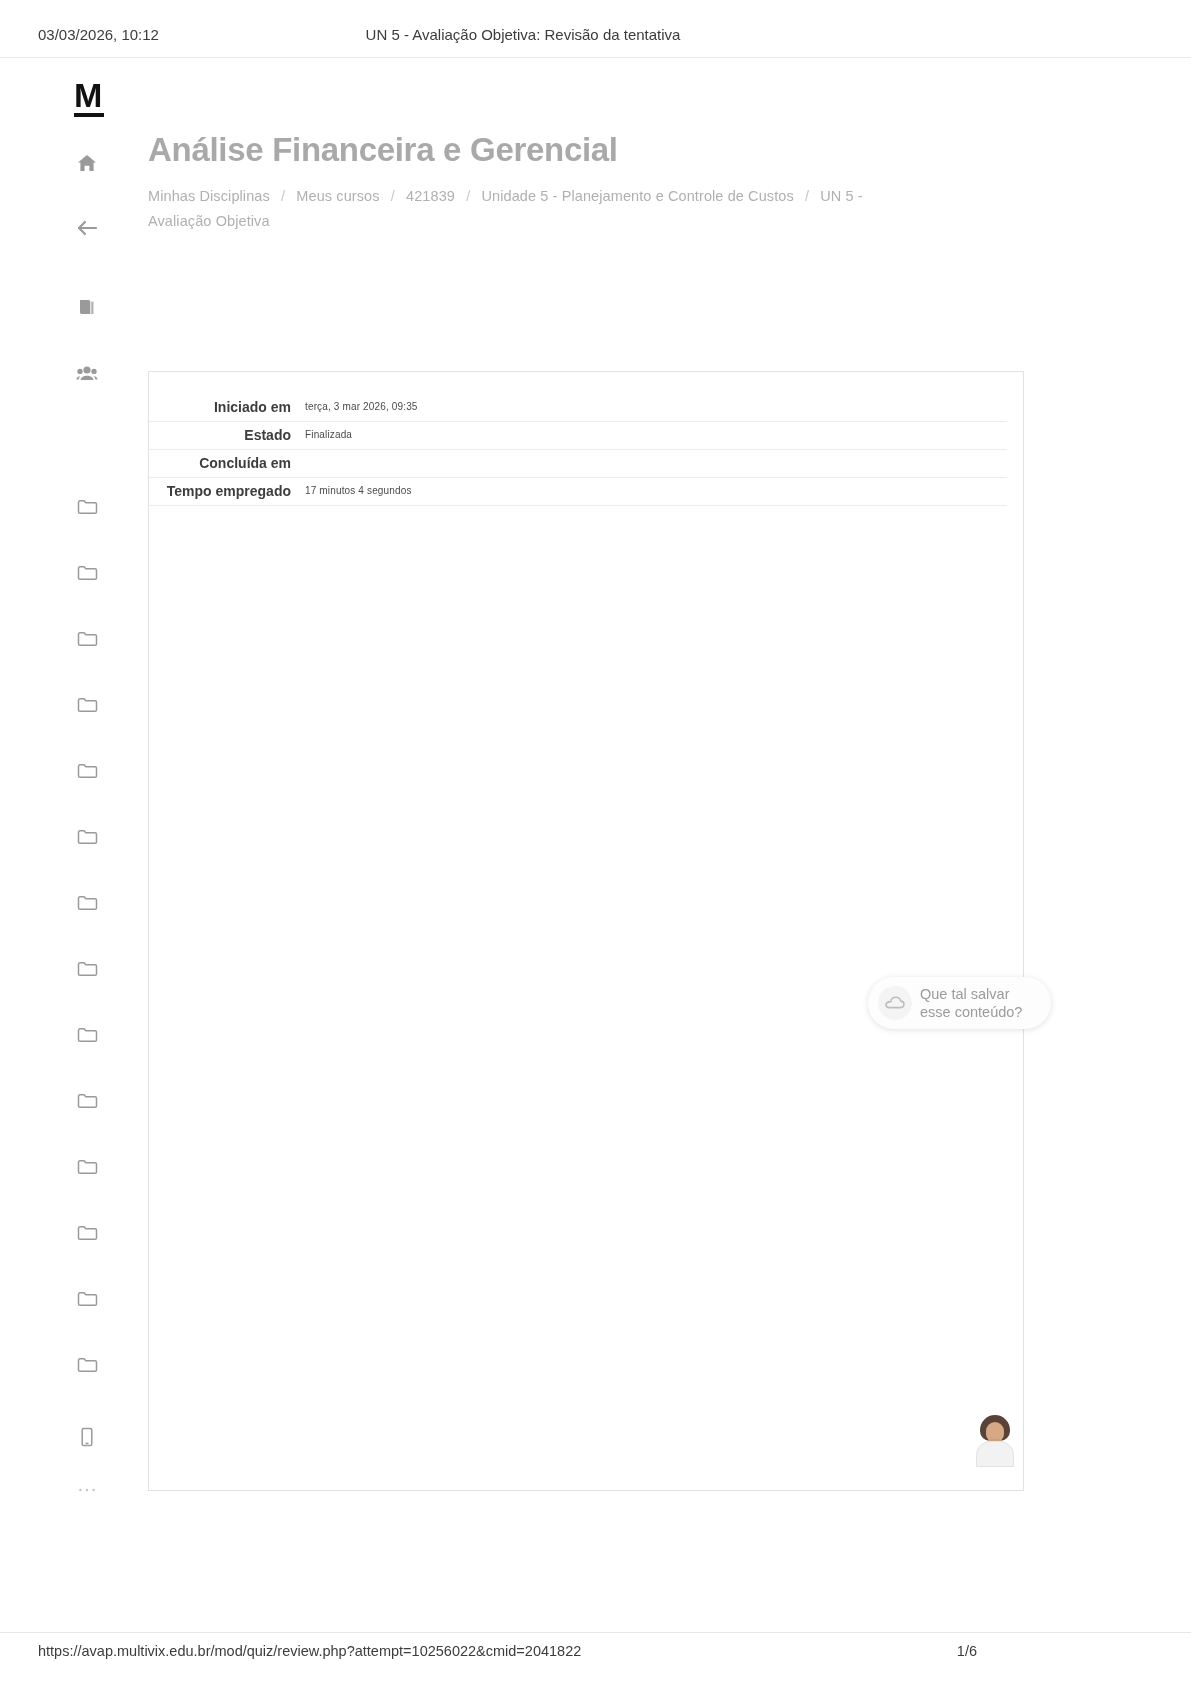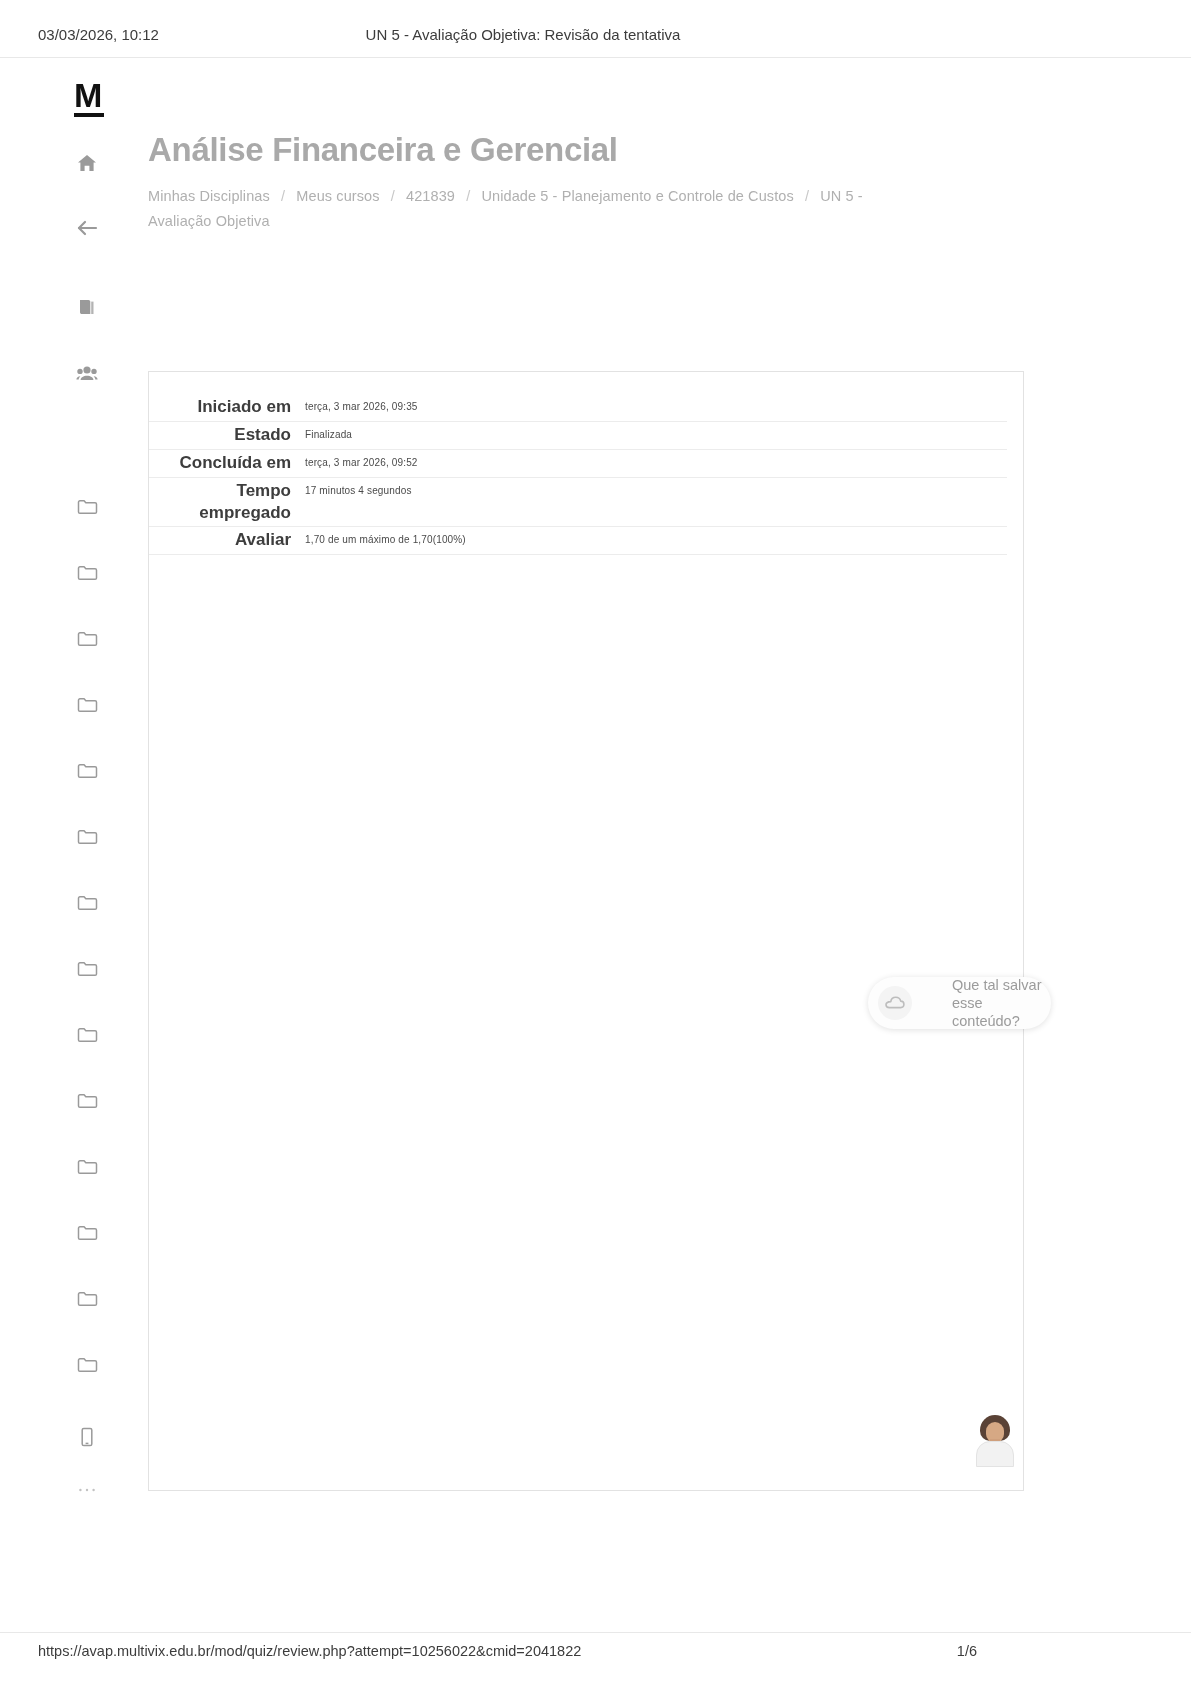--- a/index.html
+++ b/index.html
@@ -160,21 +160,21 @@
     display: flex;
     border-bottom: 1px solid #ececec;
     min-height: 24px;
     padding: 1px 0 2px 0;
   }
   .summary-row:last-child { border-bottom: 1px solid #ececec; }
   .summary-label {
     width: 156px;
     text-align: right;
     padding-right: 14px;
-    font-size: 17px;
+    font-size: 14px;
     font-weight: bold;
     color: #3d3d3d;
     line-height: 24px;
     box-sizing: border-box;
   }
   .summary-value {
     flex: 1;
     font-size: 10px;
     color: #4a4a4a;
     line-height: 24px;
@@ -187,21 +187,20 @@
     position: absolute;
     left: 868px;
     top: 977px;
     width: 183px;
     height: 52px;
     background: #fdfdfd;
     border-radius: 26px;
     box-shadow: 0 1px 6px rgba(0,0,0,0.12);
     display: flex;
     align-items: center;
-    gap: 32px;
   }
   .save-bubble .bub-icon {
     width: 34px;
     height: 34px;
     margin-left: 10px;
     border-radius: 50%;
     background: #f4f4f4;
     display: flex;
     align-items: center;
     justify-content: center;
@@ -467,29 +466,24 @@
     <div class="summary-row">
       <div class="summary-label">Iniciado em</div>
       <div class="summary-value">terça, 3 mar 2026, 09:35</div>
     </div>
     <div class="summary-row">
       <div class="summary-label">Estado</div>
       <div class="summary-value">Finalizada</div>
     </div>
     <div class="summary-row">
       <div class="summary-label">Concluída em</div>
-      <div class="summary-value">terça, 3 mar 2026, 09:52</div>
     </div>
     <div class="summary-row">
       <div class="summary-label two-line">Tempo empregado</div>
       <div class="summary-value">17 minutos 4 segundos</div>
-    </div>
-    <div class="summary-row">
-      <div class="summary-label">Avaliar</div>
-      <div class="summary-value">1,70 de um máximo de 1,70(100%)</div>
     </div>
   </div>
 </div>
 
 <div class="save-bubble">
   <div class="bub-icon">
     <svg width="20" height="14" viewBox="0 0 20 14" fill="none" stroke="currentColor" stroke-width="1.6" stroke-linejoin="round" stroke-linecap="round">
         <path d="M4.4 11.6h11.2c2 0 3.3-1.5 3.3-3.3 0-1.8-1.4-3.2-3.2-3.2-.5-2.4-2.5-3.9-4.9-3.9-2.6 0-4.7 1.9-5 4.4C2.4 5.8 1 7.2 1 8.8c0 1.7 1.4 2.8 3.4 2.8z"></path>
       </svg>
   </div>

